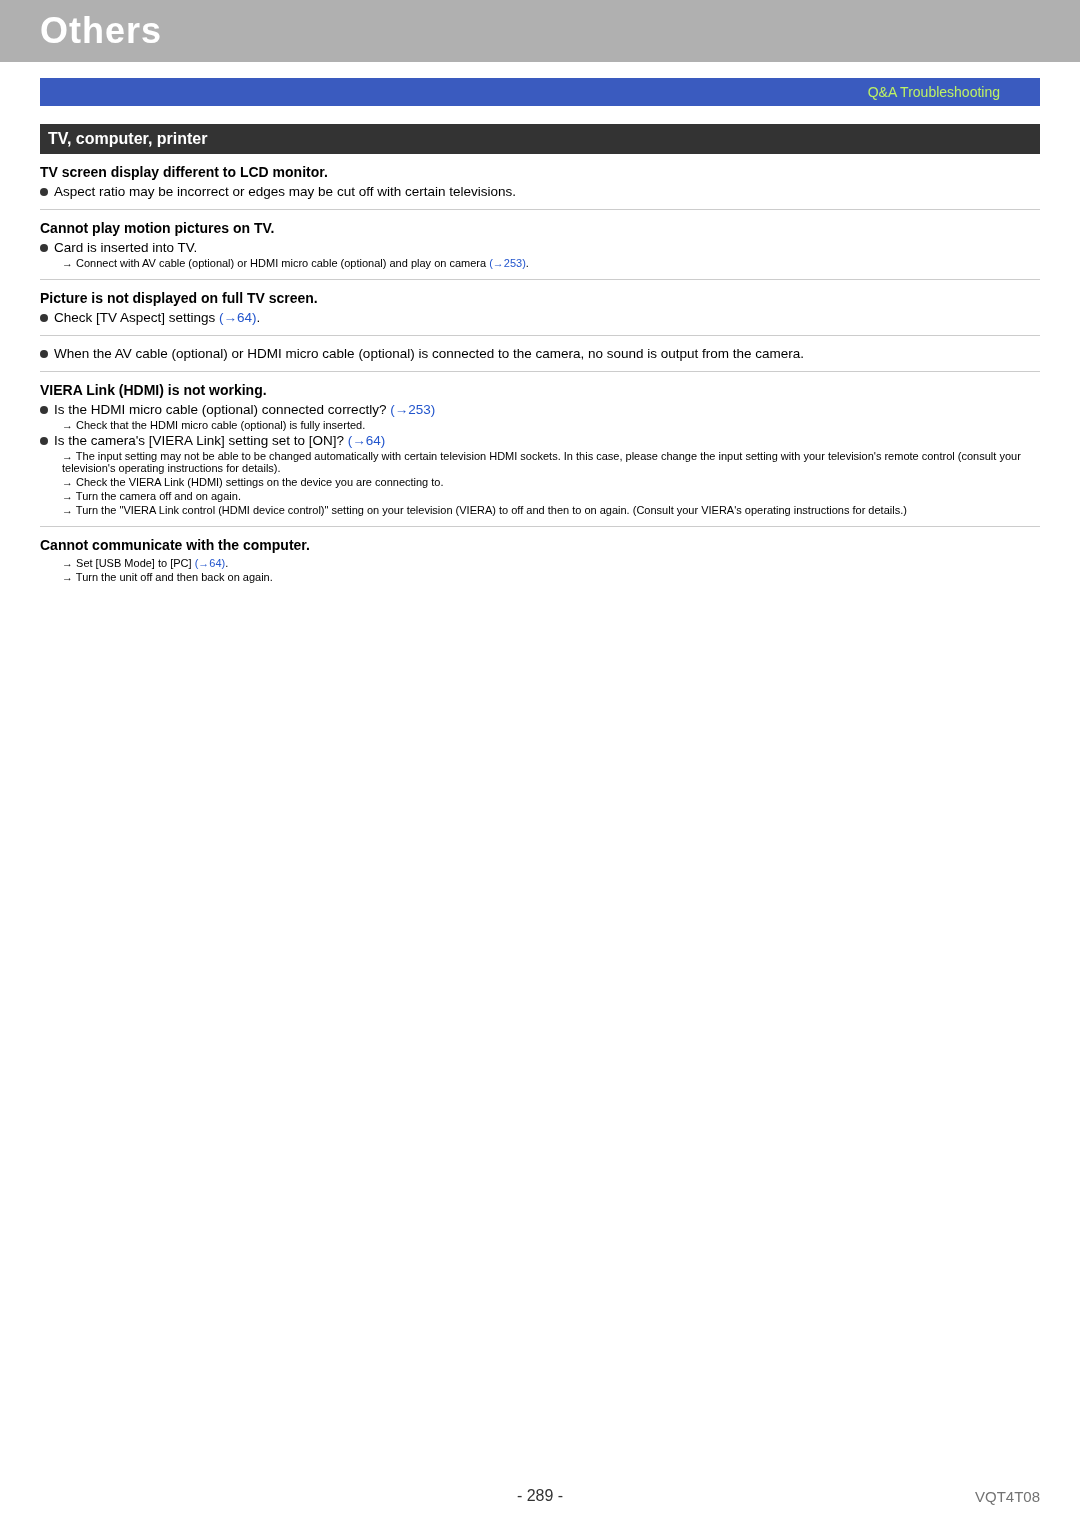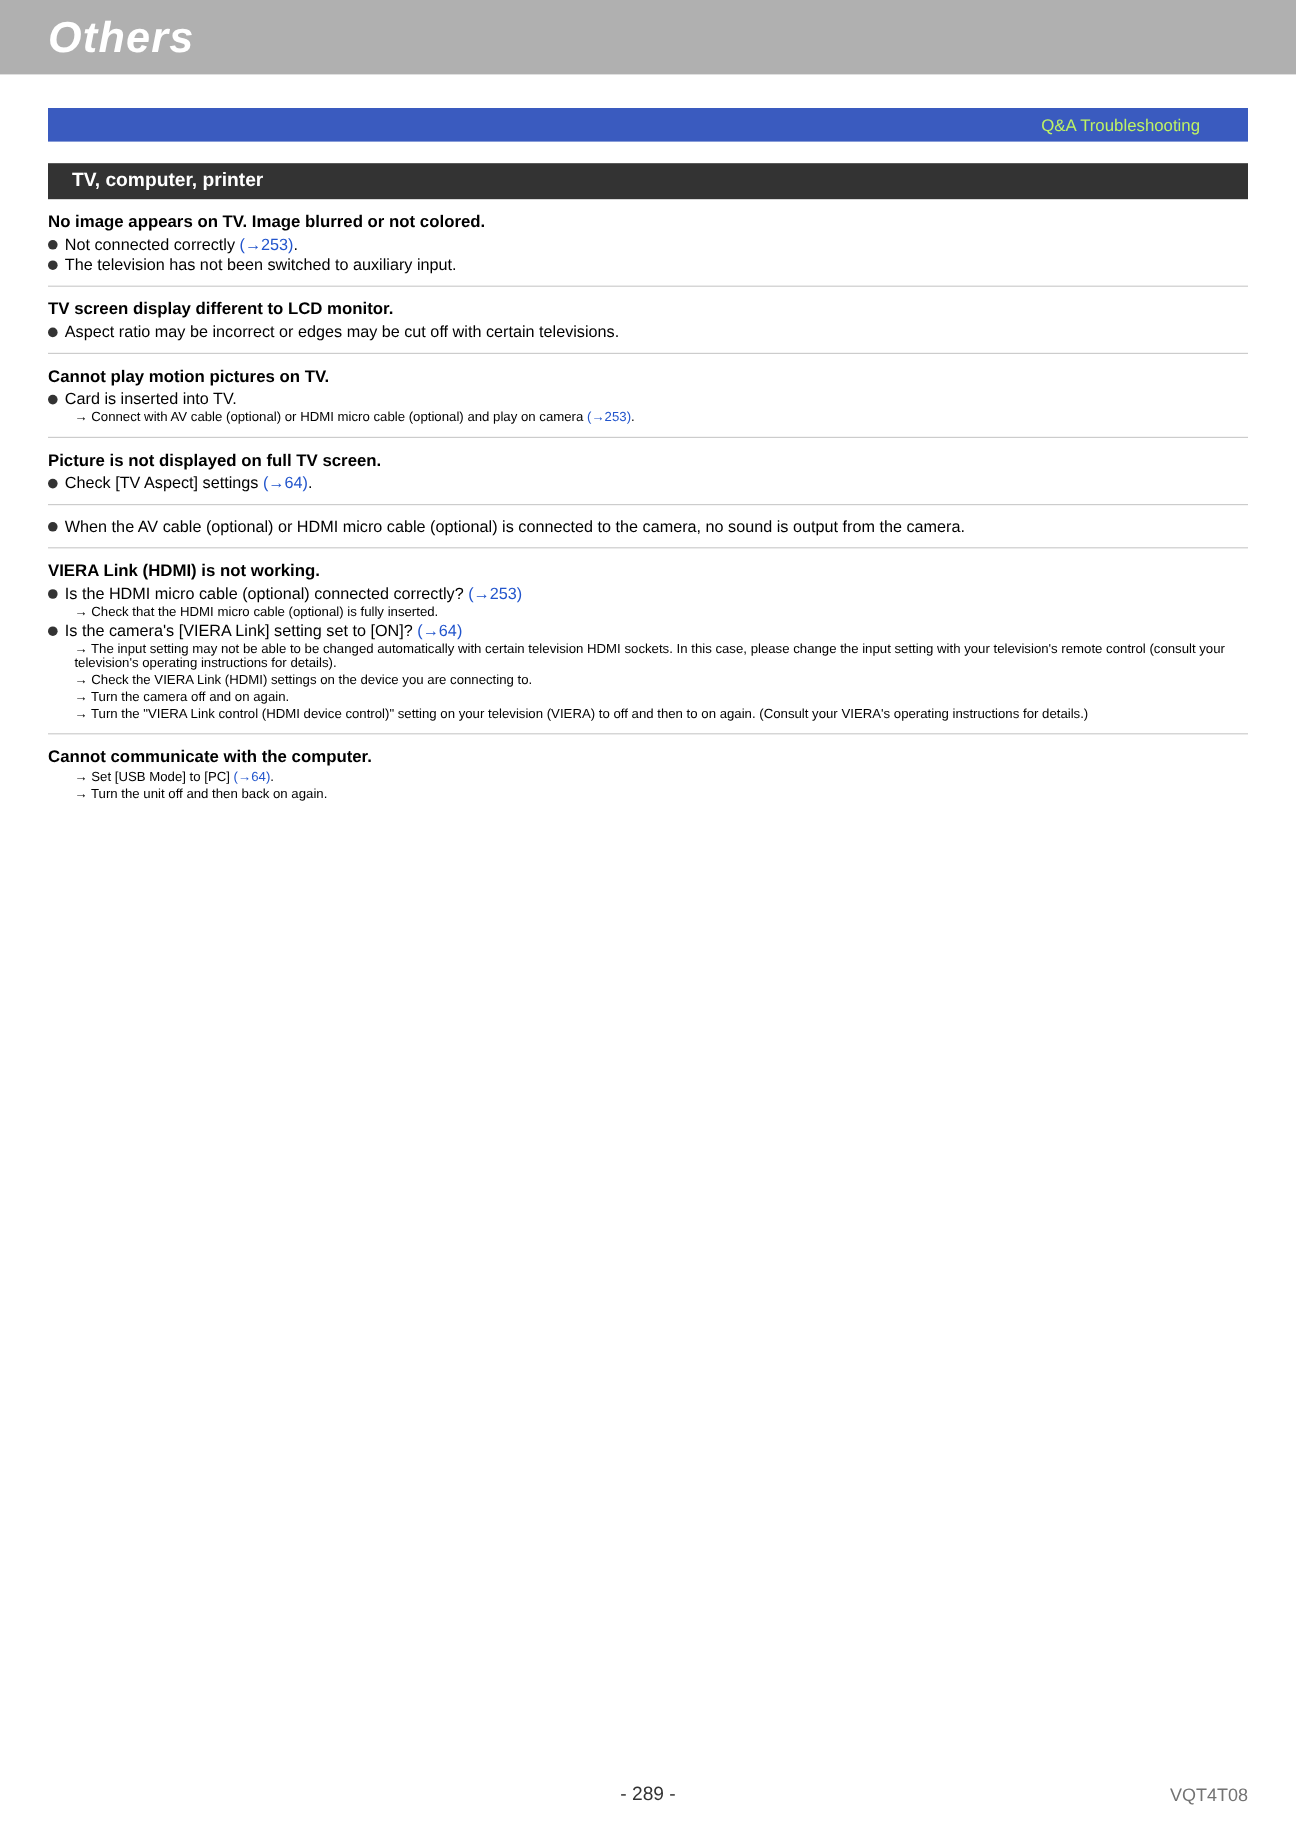--- a/index.html
+++ b/index.html
@@ -10,22 +10,21 @@
       color: #000;
       width: 1080px;
       min-height: 1535px;
       position: relative;
     }
 
     
     .page-header {
       background: #b0b0b0;
       padding: 10px 40px 10px 40px;
-      margin-bottom: 28px;
-      font-style: italic;
+      margin-bottom: 16px;
     }
     .page-title {
       font-size: 36px;
       font-weight: bold;
       color: #fff;
       letter-spacing: 1px;
     }
 
     
     .qa-bar {
@@ -36,21 +35,21 @@
       font-size: 14px;
       margin: 0 40px 18px 40px;
     }
 
     
     .section-header {
       background: #333;
       color: #fff;
       font-size: 16px;
       font-weight: bold;
-      padding: 6px 20px;
+      padding: 6px 8px;
       margin: 0 40px 0 40px;
     }
 
     
     .content {
       padding: 0 40px;
     }
 
     .topic {
       border-bottom: 1px solid #ccc;
@@ -124,31 +123,20 @@
 <div class="qa-bar">
   <span>Q&amp;A  Troubleshooting</span>
 </div>
 
 <div class="section-header">
   <span>TV, computer, printer</span>
 </div>
 
 <div class="content">
 
-  <div class="topic">
-    <div class="topic-title">No image appears on TV. Image blurred or not colored.</div>
-    <div class="bullet-item">
-      <span class="bullet-circle"></span>
-      <span>Not connected correctly <a class="link" href="#">(→253)</a>.</span>
-    </div>
-    <div class="bullet-item">
-      <span class="bullet-circle"></span>
-      <span>The television has not been switched to auxiliary input.</span>
-    </div>
-  </div>
 
   <div class="topic">
     <div class="topic-title">TV screen display different to LCD monitor.</div>
     <div class="bullet-item">
       <span class="bullet-circle"></span>
       <span>Aspect ratio may be incorrect or edges may be cut off with certain televisions.</span>
     </div>
   </div>
 
   <div class="topic">

